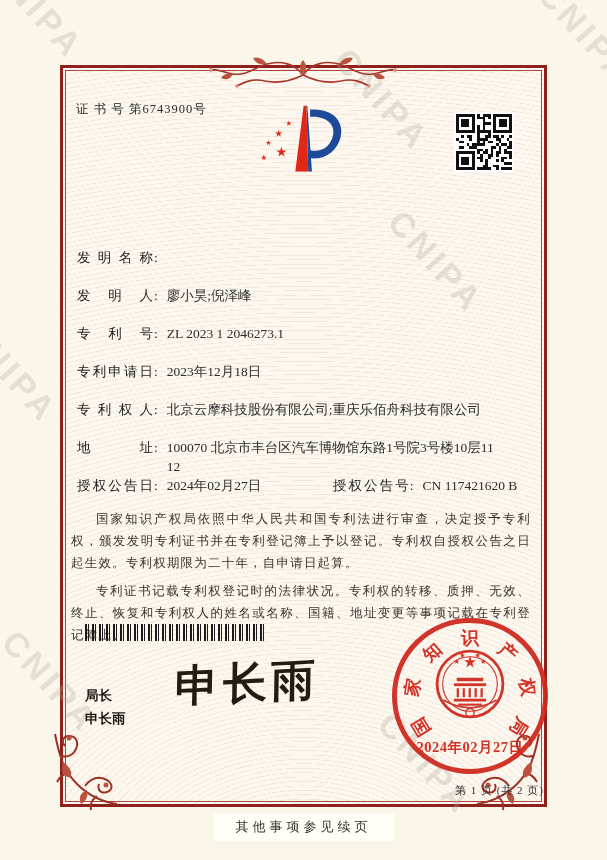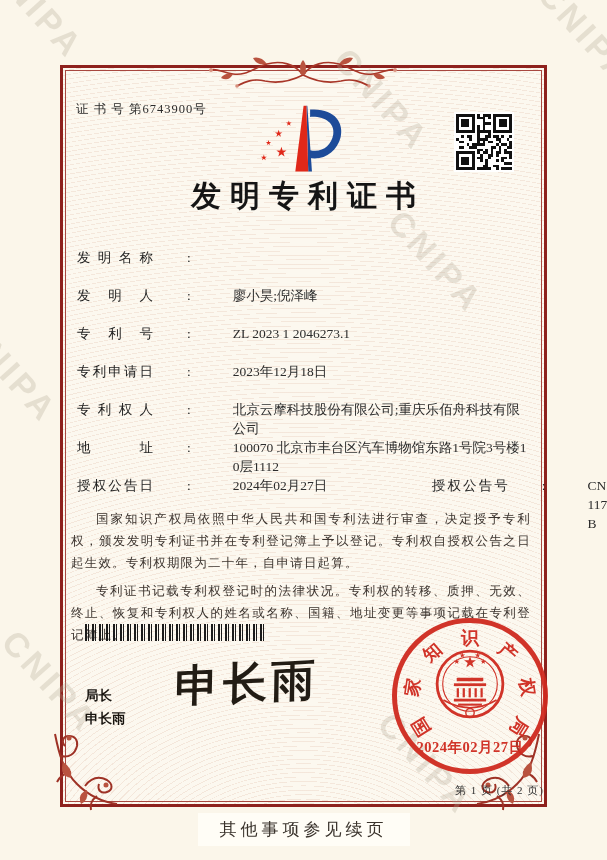--- a/index.html
+++ b/index.html
@@ -20,21 +20,21 @@
   .frame-inner{position:absolute;inset:2px;border:1px solid #a8473f;pointer-events:none;}
   .content{position:absolute;inset:0;z-index:2;}
   
   .cert-no{position:absolute;left:13px;top:33px;font-size:12.5px;color:#2a2a2a;letter-spacing:1px;}
   .logo{position:absolute;left:188px;top:36px;width:96px;height:74px;}
   .qr{position:absolute;left:391px;top:44px;width:56px;height:56px;background:#fff;padding:2px;}
   .title{position:absolute;left:0;top:108px;width:100%;text-align:center;
          font-size:30px;font-weight:bold;letter-spacing:9px;text-indent:9px;color:#151515;}
   
   .fields{position:absolute;left:14px;top:180px;width:456px;font-size:13.5px;}
-  .frow{min-height:38px;display:flex;align-items:flex-start;line-height:19px;gap:33px;}
+  .frow{min-height:38px;display:flex;align-items:flex-start;line-height:19px;}
   .flabel{display:inline-block;width:76px;flex:none;text-align:justify;text-align-last:justify;
           text-justify:inter-character;color:#1f1f1f;}
   .fcolon{flex:none;margin:0 9px 0 1px;}
   .fvalue{color:#2c2c2c;}
   .fvalue.addr{width:330px;word-break:break-all;}
   .grant .fvalue.date{width:152px;flex:none;}
   .grant .flabel.second{margin-left:14px;}
   
   .body-text{position:absolute;left:8px;top:440px;width:464px;font-size:12.5px;
              line-height:22px;letter-spacing:1.2px;color:#3b332e;text-align:justify;}
@@ -56,21 +56,21 @@
   .seal-ring span{position:absolute;left:50%;top:50%;width:22px;height:22px;margin:-11px;
                   display:flex;align-items:center;justify-content:center;
                   font-size:18px;font-weight:bold;color:#cf2a1f;transform-origin:center;}
   .seal-emblem{position:absolute;left:50%;top:42%;transform:translate(-50%,-50%);width:70px;height:78px;}
   .seal-date{position:absolute;bottom:17px;width:100%;text-align:center;
              font-size:14.5px;font-weight:bold;color:#cf2a1f;letter-spacing:0.5px;}
   
   .page-info{position:absolute;bottom:6px;left:0;width:100%;text-align:right;
              font-size:11px;letter-spacing:1px;color:#333;}
   .continuation{position:absolute;top:813px;left:50%;transform:translateX(-50%);z-index:2;
-                background:#fffdf6;padding:5px 22px;font-size:17px;letter-spacing:4px;color:#3a332c;}
+                background:#fffdf6;padding:5px 22px;font-size:13px;letter-spacing:4px;color:#3a332c;}
   
   .orn-top{position:absolute;left:140px;top:-14px;width:200px;height:42px;}
   .orn-corner{position:absolute;width:72px;height:84px;}
   .orn-br{left:410px;top:660px;}
   .orn-bl{left:-14px;top:660px;transform:scaleX(-1);}
 </style>
 </head>
 <body>
 
 <div class="page">
@@ -275,21 +275,20 @@
           <rect x="1" y="1" width="5" height="5" fill="#fff"></rect>
           <rect x="2" y="2" width="3" height="3" fill="#111"></rect>
           <rect x="14" y="0" width="7" height="7" fill="#111"></rect>
           <rect x="15" y="1" width="5" height="5" fill="#fff"></rect>
           <rect x="16" y="2" width="3" height="3" fill="#111"></rect>
           <rect x="0" y="14" width="7" height="7" fill="#111"></rect>
           <rect x="1" y="15" width="5" height="5" fill="#fff"></rect>
           <rect x="2" y="16" width="3" height="3" fill="#111"></rect>
         </svg>
 
-      <div class="title">发明专利证书</div>
 
       <div class="fields">
         <div class="frow">
           <span class="flabel">发明名称</span>
             <span class="fcolon">:</span>
         </div>
         <div class="frow">
           <span class="flabel">发明人</span>
             <span class="fcolon">:</span>
           <span class="fvalue">廖小昊;倪泽峰</span>

